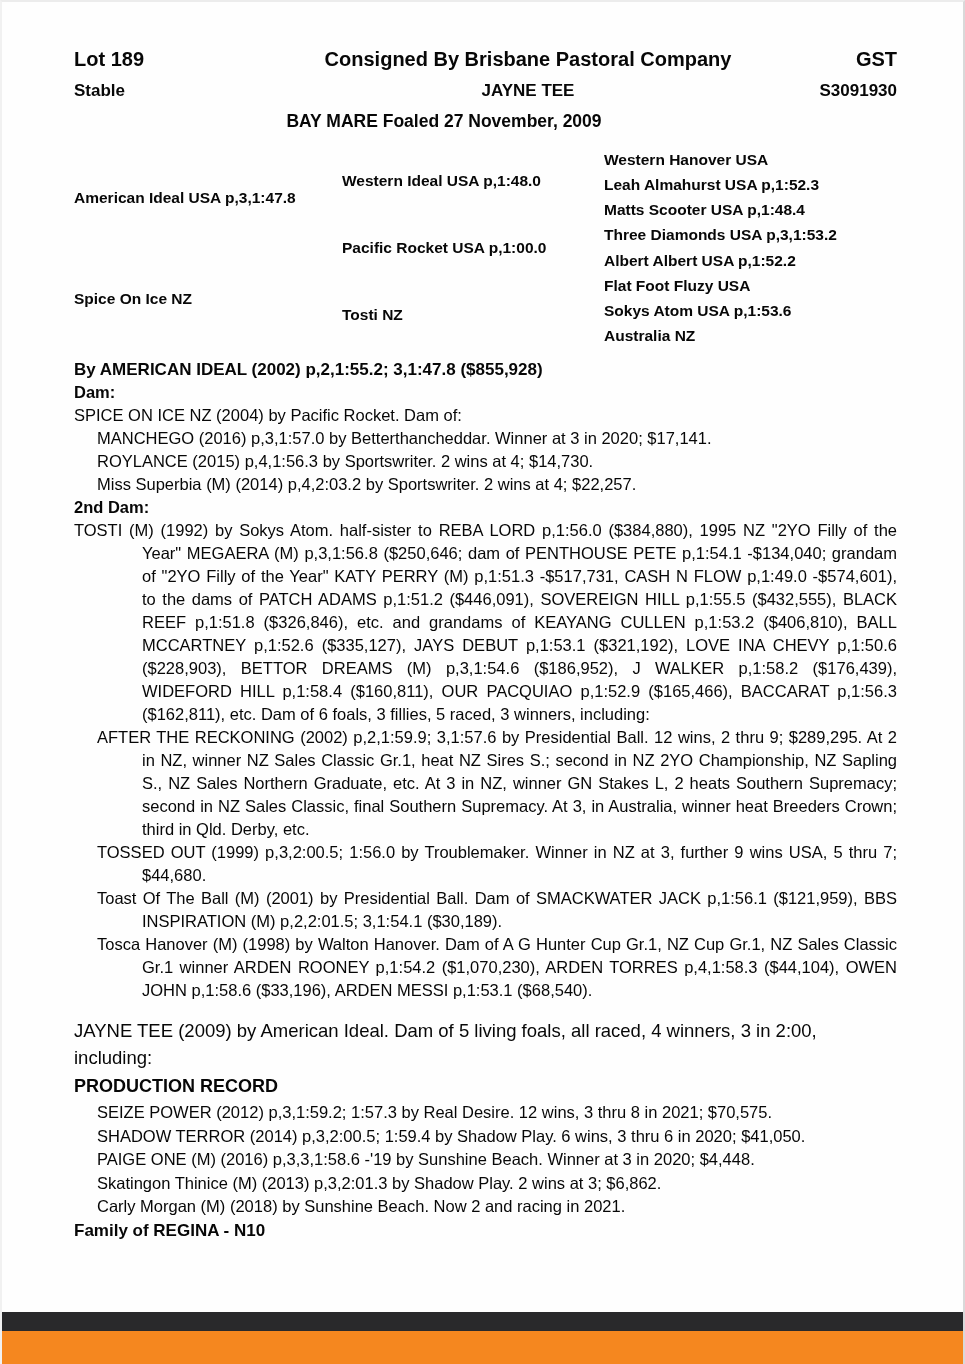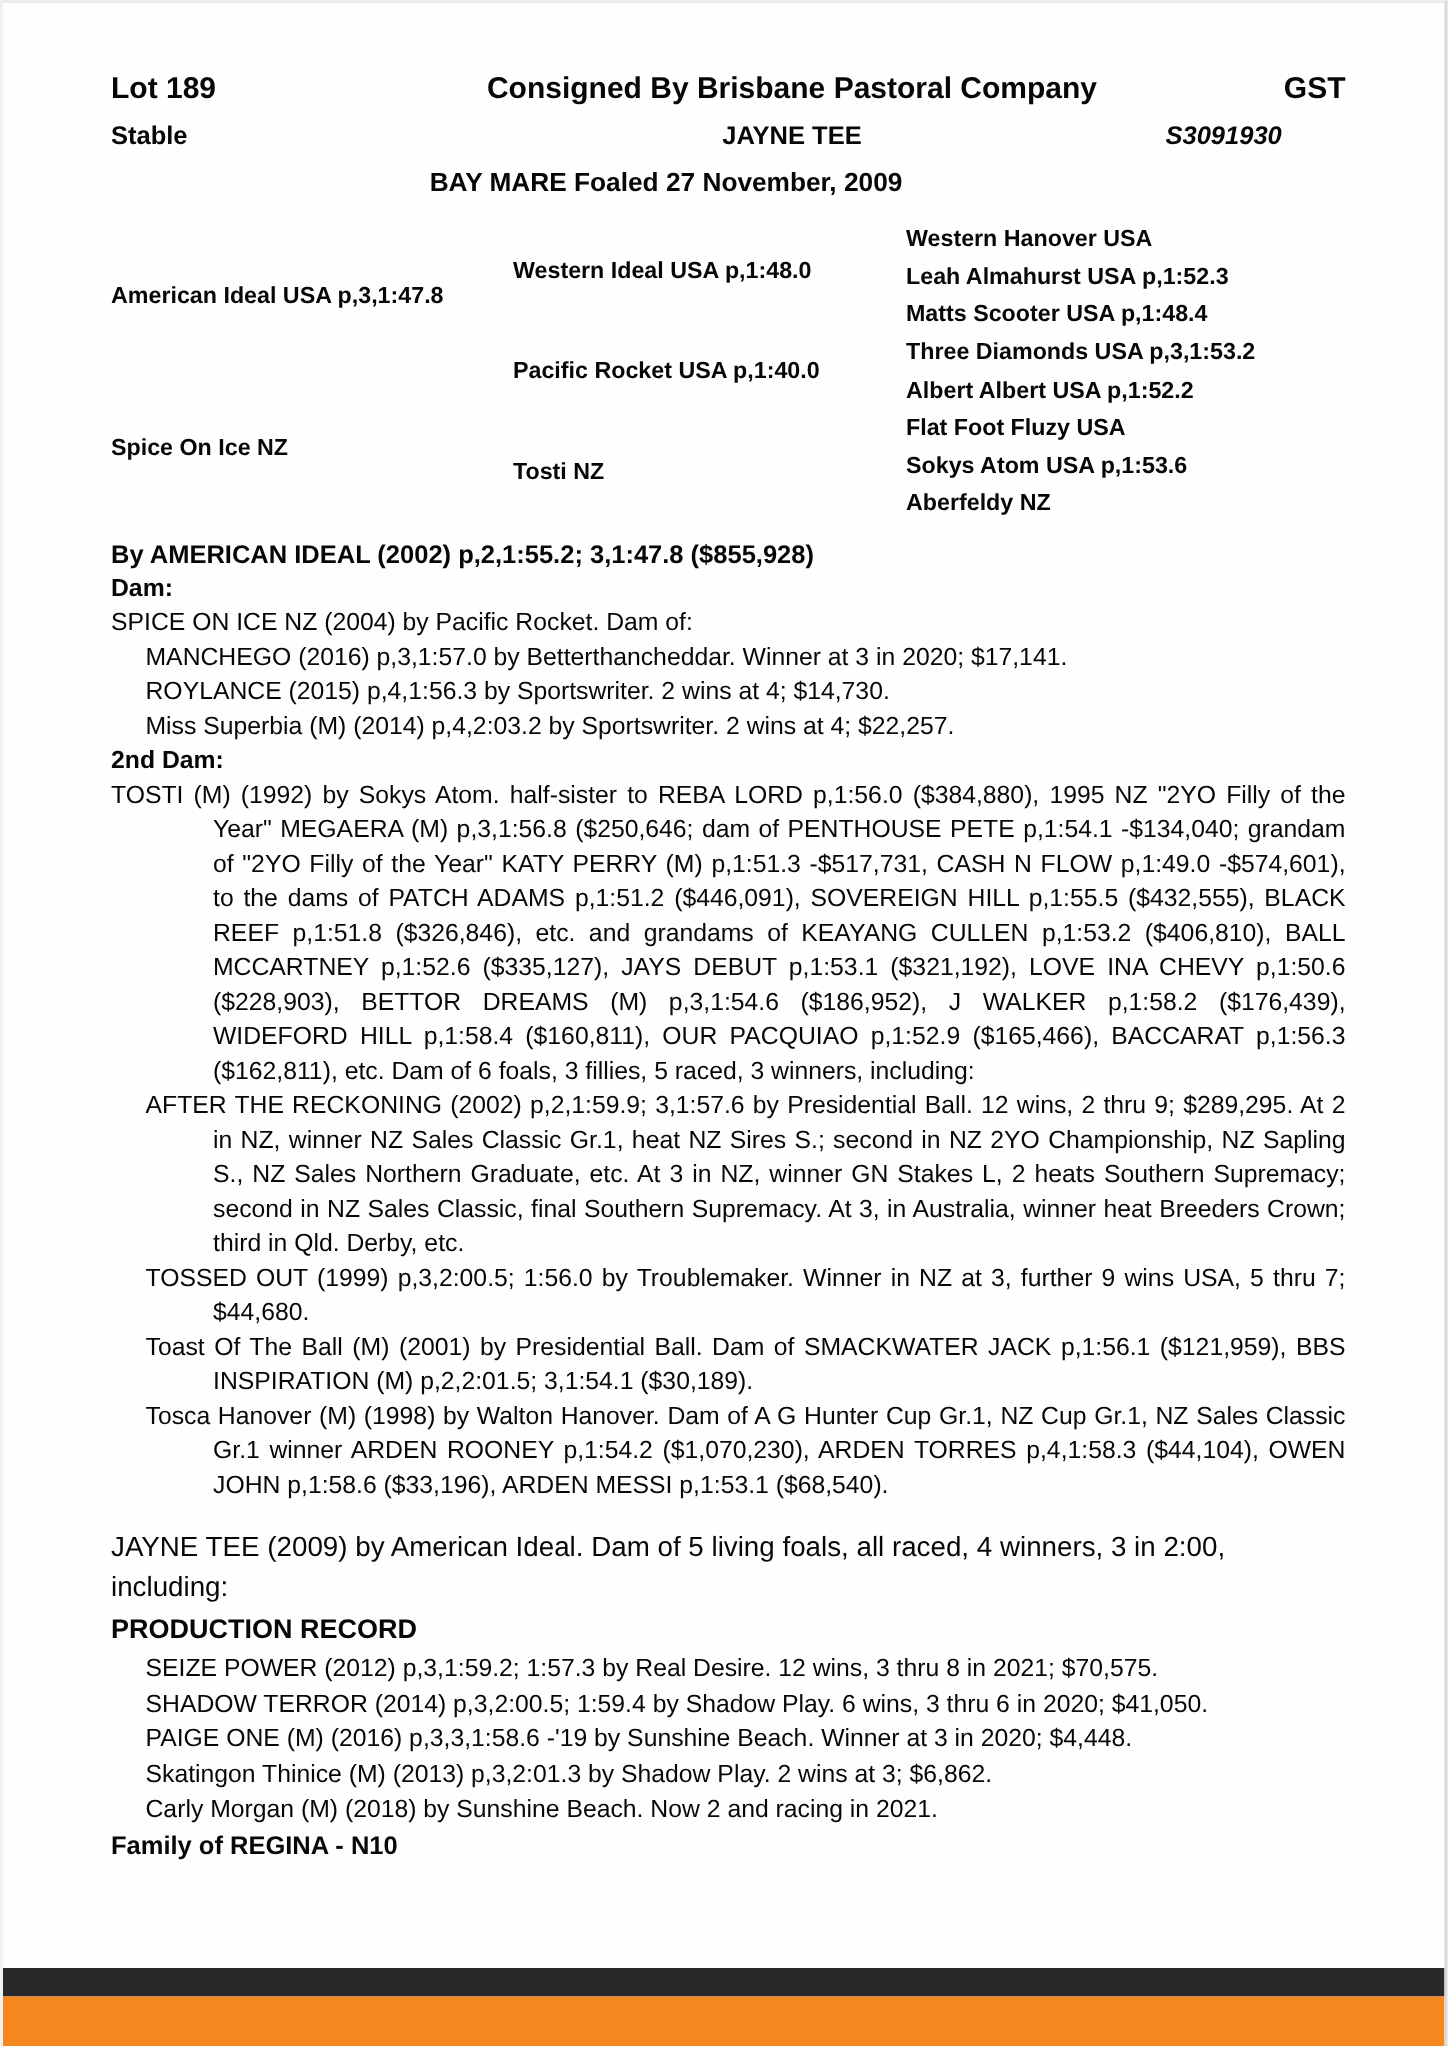--- a/index.html
+++ b/index.html
@@ -11,21 +11,21 @@
   }
   .content { padding:44px 70px 0 72px; width:965px; }
 
   
   .hrow { display:grid; align-items:baseline; }
   .hrow1 { grid-template-columns:205px 1fr 120px; font-size:20px; font-weight:bold; line-height:26px; }
   .hrow1 .mid { text-align:center; }
   .hrow1 .right { text-align:right; }
   .hrow2 { grid-template-columns:205px 1fr 120px; font-size:17px; font-weight:bold; line-height:22px; margin-top:8px;gap:48px; }
   .hrow2 .mid { text-align:center; }
-  .hrow2 .right { text-align:left;font-style:italic; }
+  .hrow2 .right { text-align:right; }
   .hrow3 { font-size:17.5px; font-weight:bold; text-align:center; margin-top:8px; line-height:23px;
            width:740px; }
 
   
   .pedigree { display:grid; grid-template-columns:268px 262px 1fr; height:202px; margin-top:14px;
               font-size:15.5px; font-weight:bold; }
   .pcol { display:flex; flex-direction:column; }
   .pcell { flex:1; display:flex; align-items:center; line-height:18px; }
 
   
@@ -66,32 +66,32 @@
 
   <div class="hrow3">BAY MARE Foaled 27 November, 2009</div>
 
   <div class="pedigree">
     <div class="pcol">
       <div class="pcell">American Ideal USA p,3,1:47.8</div>
       <div class="pcell">Spice On Ice NZ</div>
     </div>
     <div class="pcol">
       <div class="pcell">Western Ideal USA p,1:48.0</div>
-      <div class="pcell">Pacific Rocket USA p,1:40.0</div>
+      <div class="pcell">Pacific Rocket USA p,1:00.0</div>
       <div class="pcell">Tosti NZ</div>
     </div>
     <div class="pcol">
       <div class="pcell">Western Hanover USA</div>
       <div class="pcell">Leah Almahurst USA p,1:52.3</div>
       <div class="pcell">Matts Scooter USA p,1:48.4</div>
       <div class="pcell">Three Diamonds USA p,3,1:53.2</div>
       <div class="pcell">Albert Albert USA p,1:52.2</div>
       <div class="pcell">Flat Foot Fluzy USA</div>
       <div class="pcell">Sokys Atom USA p,1:53.6</div>
-      <div class="pcell">Aberfeldy NZ</div>
+      <div class="pcell">Australia NZ</div>
     </div>
   </div>
 
   <div class="byline">By AMERICAN IDEAL (2002) p,2,1:55.2; 3,1:47.8 ($855,928)</div>
 
   <div class="sec-head">Dam:</div>
   <div class="line">SPICE ON ICE NZ (2004) by Pacific Rocket. Dam of:</div>
   <div class="line entry"><b>MANCHEGO</b><span> (2016) p,3,1:57.0 by Betterthancheddar. Winner at 3 in 2020; $17,141.</span></div>
   <div class="line entry"><b>ROYLANCE</b><span> (2015) p,4,1:56.3 by Sportswriter. 2 wins at 4; $14,730.</span></div>
   <div class="line entry"><span>Miss Superbia (M) (2014) p,4,2:03.2 by Sportswriter. 2 wins at 4; $22,257.</span></div>

